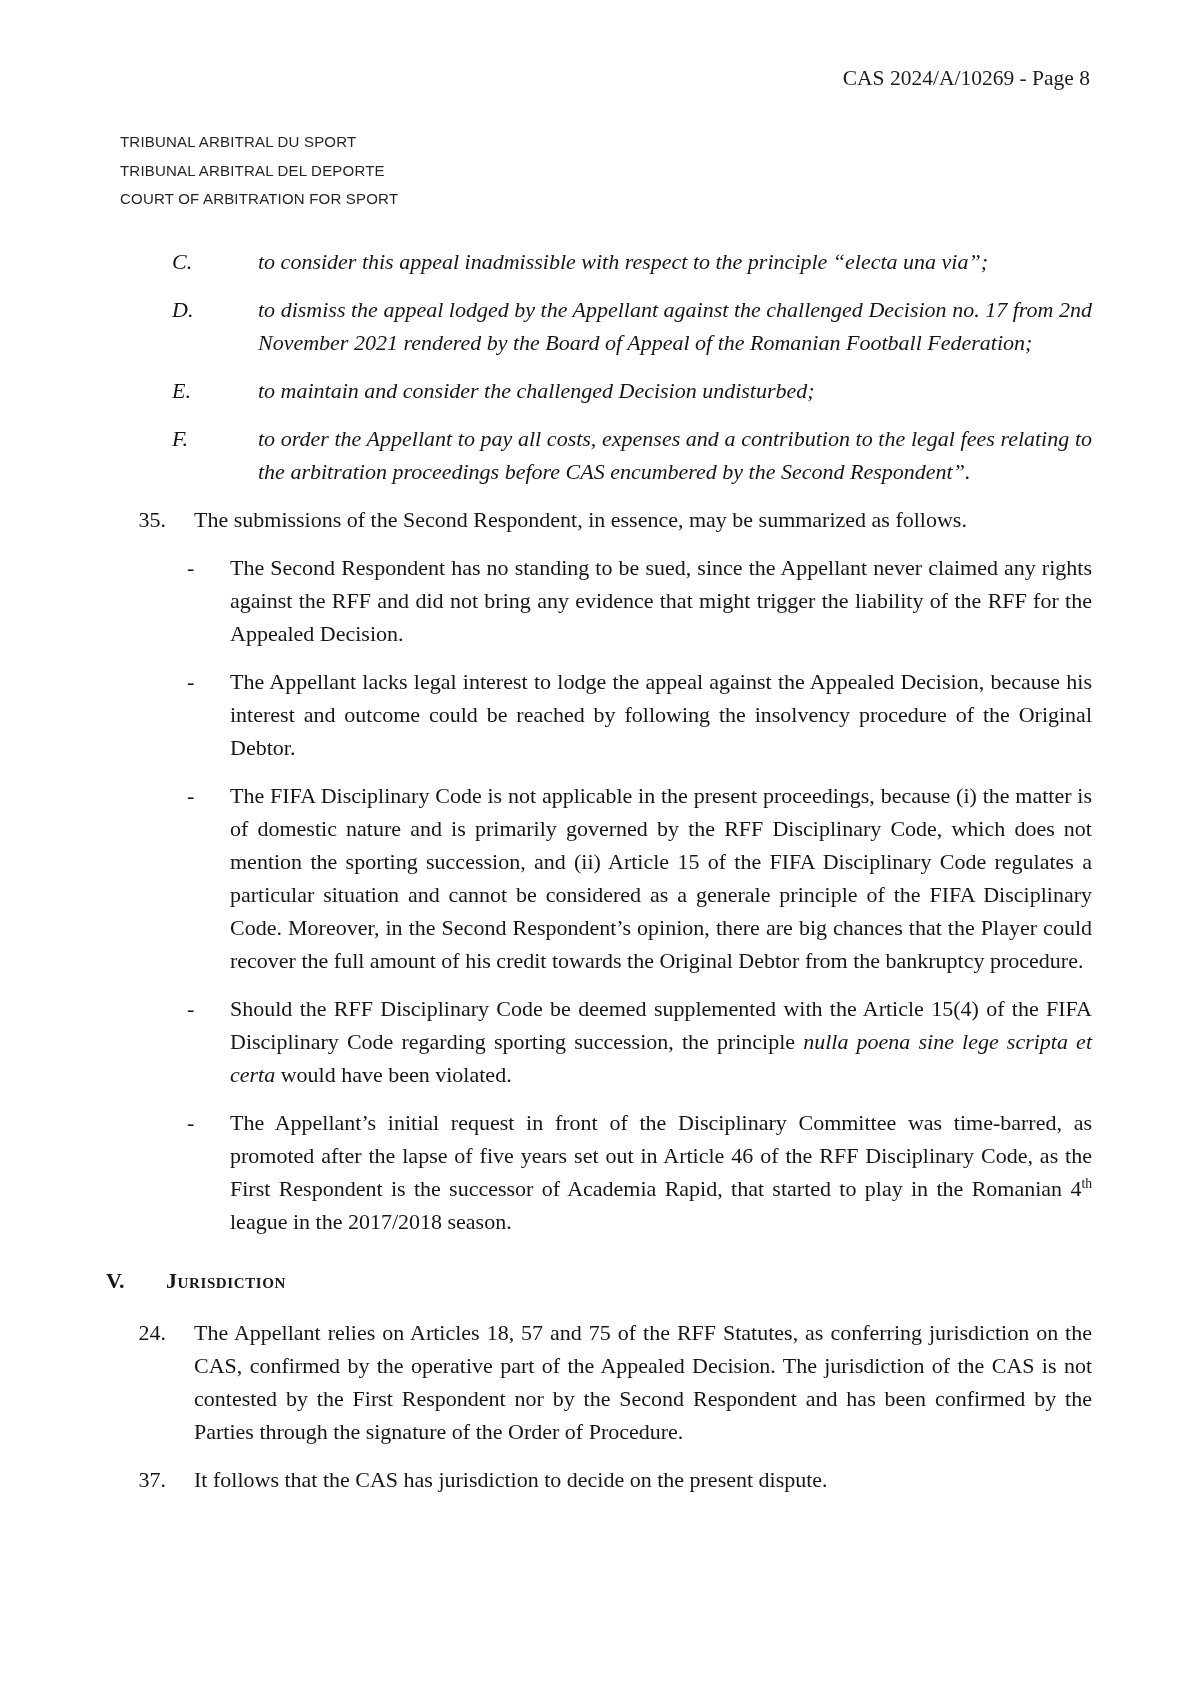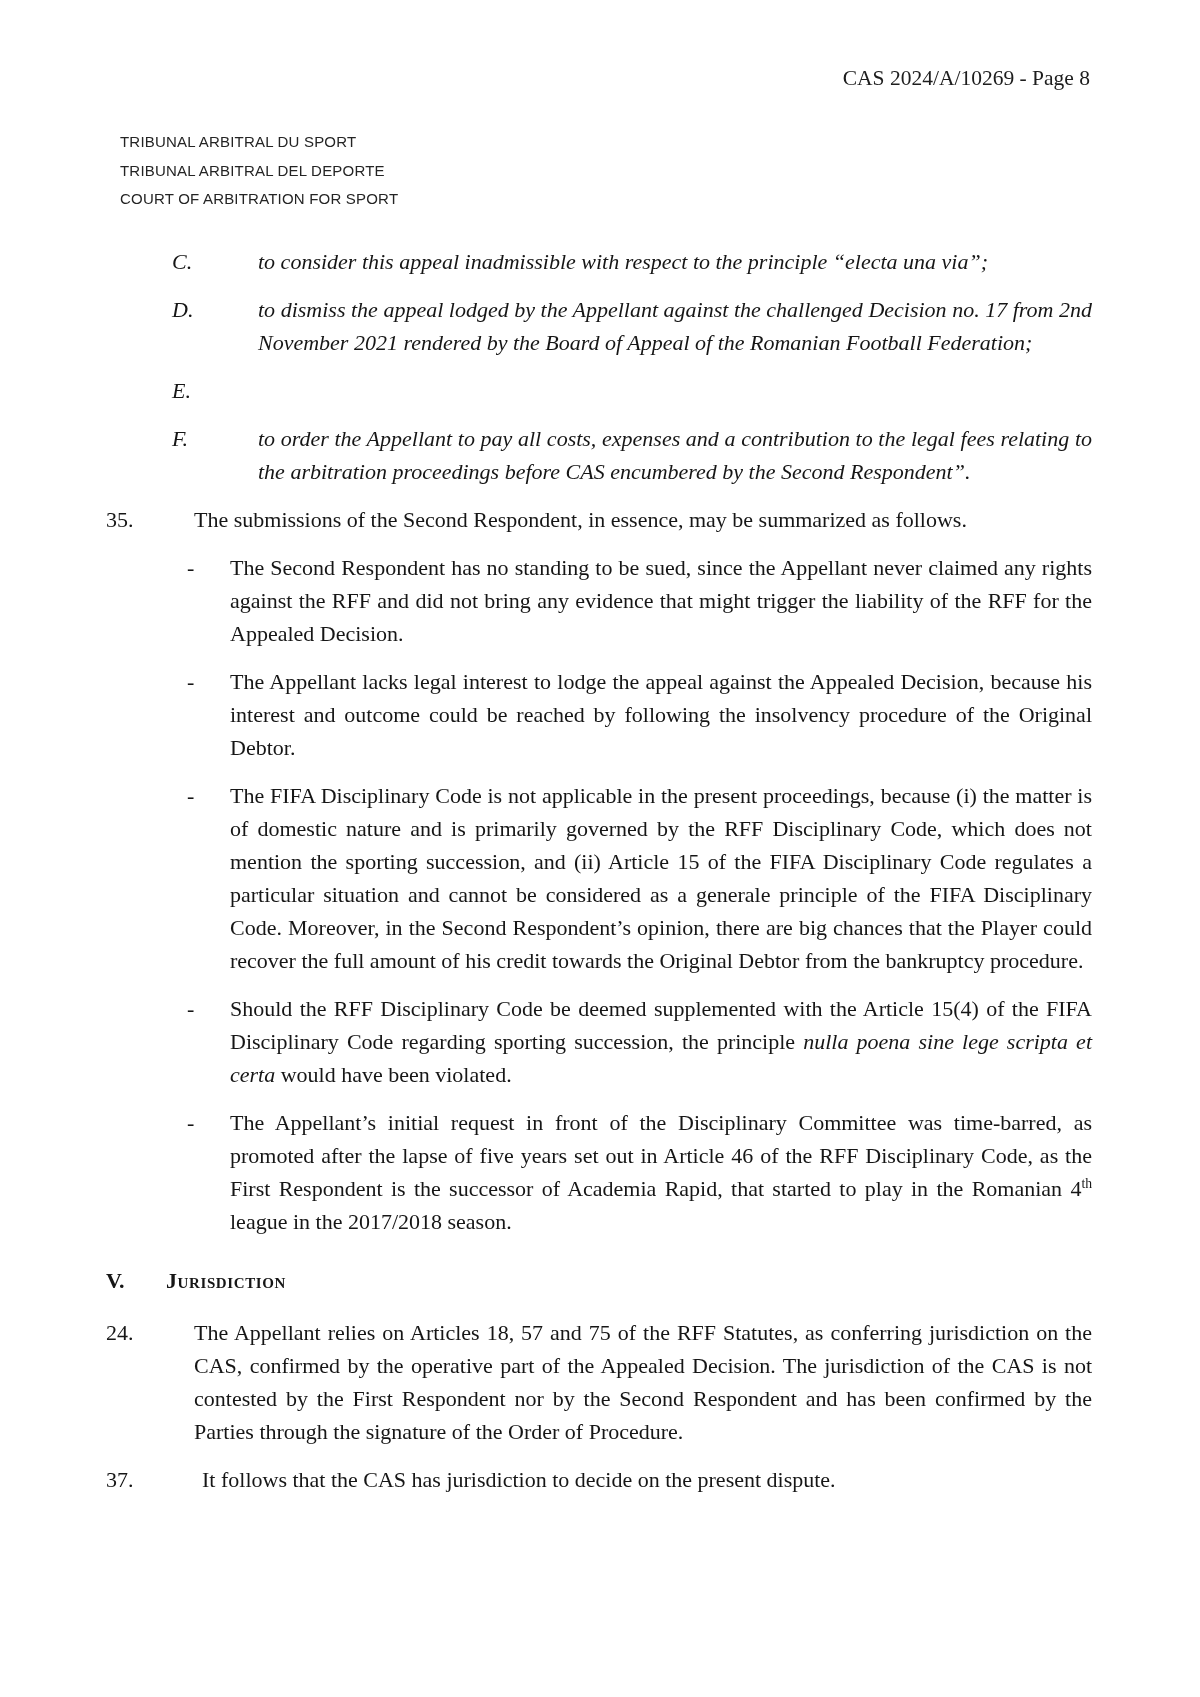--- a/index.html
+++ b/index.html
@@ -37,27 +37,27 @@
     letter-spacing: 0.2px;
     color: #242424;
   }
   .content {
     position: absolute;
     top: 245px;
     left: 106px;
     width: 986px;
   }
   .row { display: flex; margin: 0 0 15px 0; }
-  .row:last-child { margin-bottom: 0; gap: 8px; }
+  .row:last-child { margin-bottom: 0; }
 
   .request { padding-left: 66px; font-style: italic; }
   .request .label { flex: none; width: 86px; }
   .request .text { flex: 1; text-align: justify; }
 
-  .numbered .num { flex: none; width: 60px; }
+  .numbered .num { flex: none; width: 60px; text-align: right; }
   .numbered .text { flex: 1; text-align: justify; margin-left: 28px; }
 
   .bullet { padding-left: 81px; }
   .bullet .dash { flex: none; width: 43px; }
   .bullet .text { flex: 1; text-align: justify; }
 
   .section-heading { margin: 26px 0 19px 0; font-weight: bold; }
   .section-heading .num { flex: none; width: 60px; }
   .section-heading .title {
     font-variant: small-caps;
@@ -91,20 +91,21 @@
       <div class="text">to consider this appeal inadmissible with respect to the principle “electa una via”;</div>
     </div>
 
     <div class="row request">
       <div class="label">D.</div>
       <div class="text">to dismiss the appeal lodged by the Appellant against the challenged Decision no. 17 from 2nd November 2021 rendered by the Board of Appeal of the Romanian Football Federation;</div>
     </div>
 
     <div class="row request">
       <div class="label">E.</div>
+      <div class="text">to maintain and consider the challenged Decision undisturbed;</div>
     </div>
 
     <div class="row request">
       <div class="label">F.</div>
       <div class="text">to order the Appellant to pay all costs, expenses and a contribution to the legal fees relating to the arbitration proceedings before CAS encumbered by the Second Respondent”.</div>
     </div>
 
     <div class="row numbered">
       <div class="num">35.</div>
       <div class="text">The submissions of the Second Respondent, in essence, may be summarized as follows.</div>

